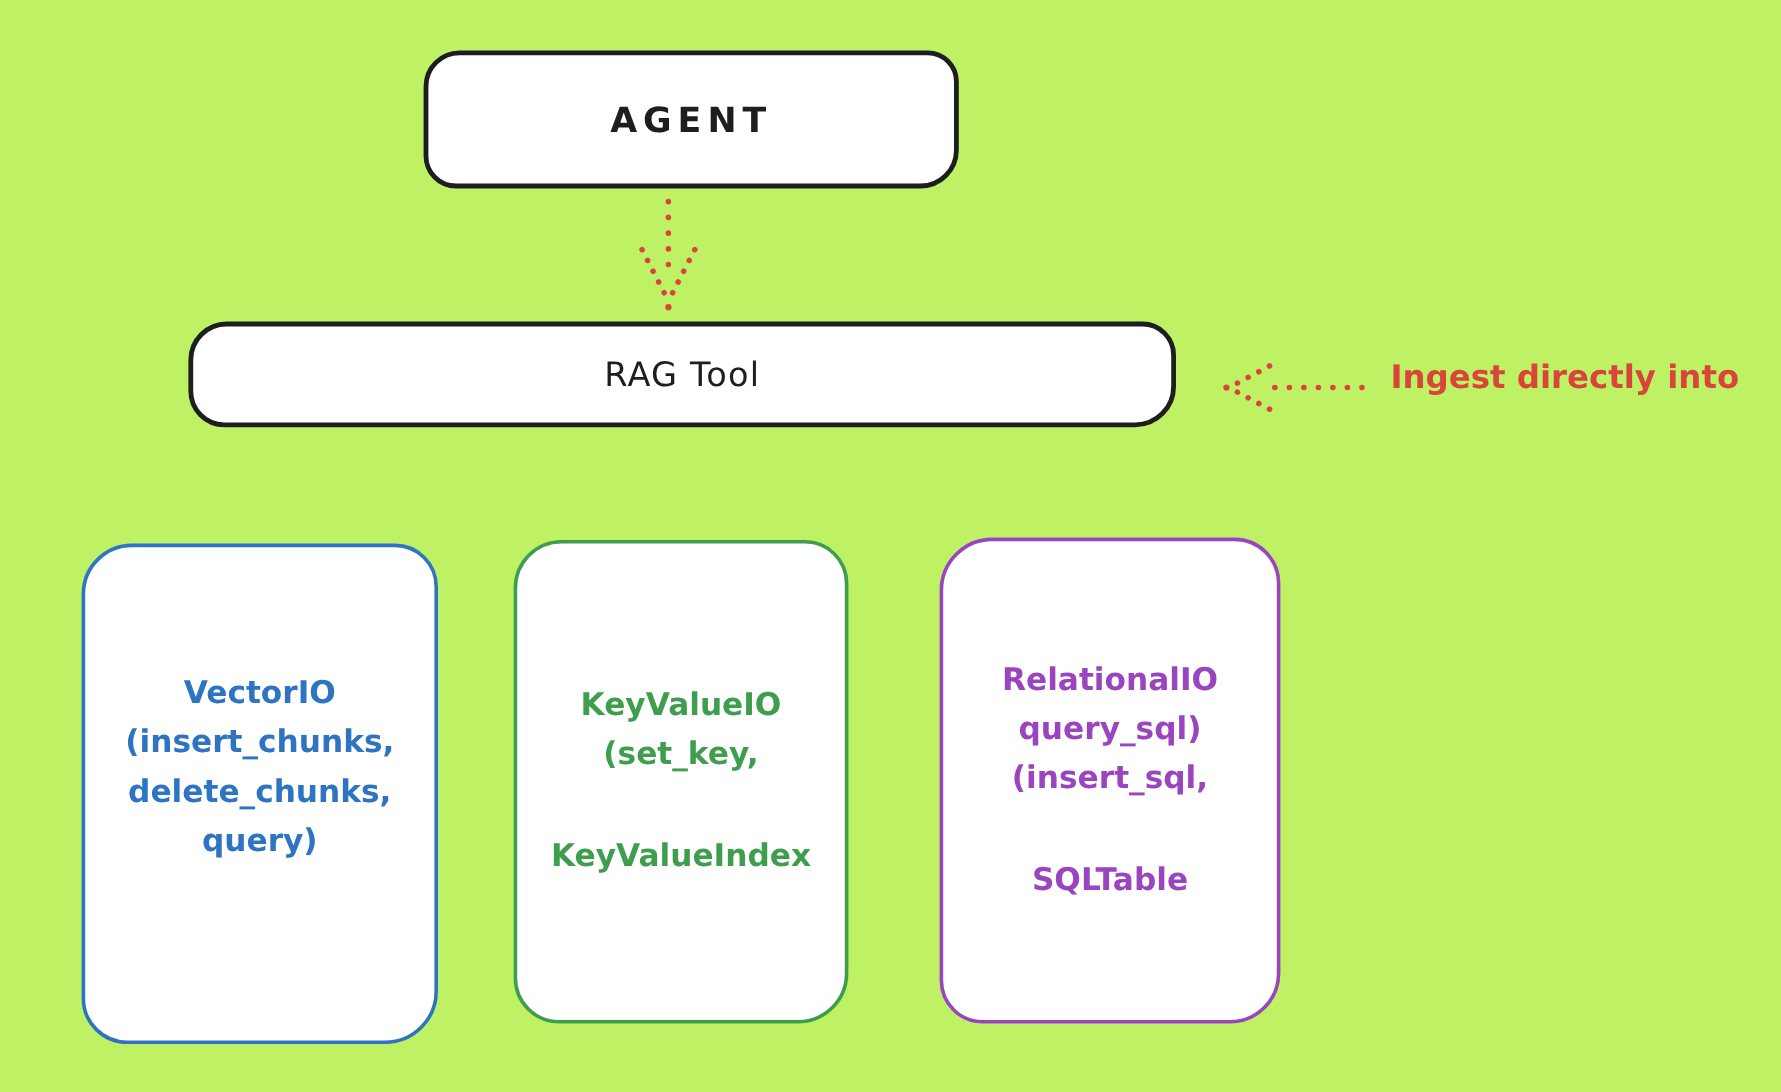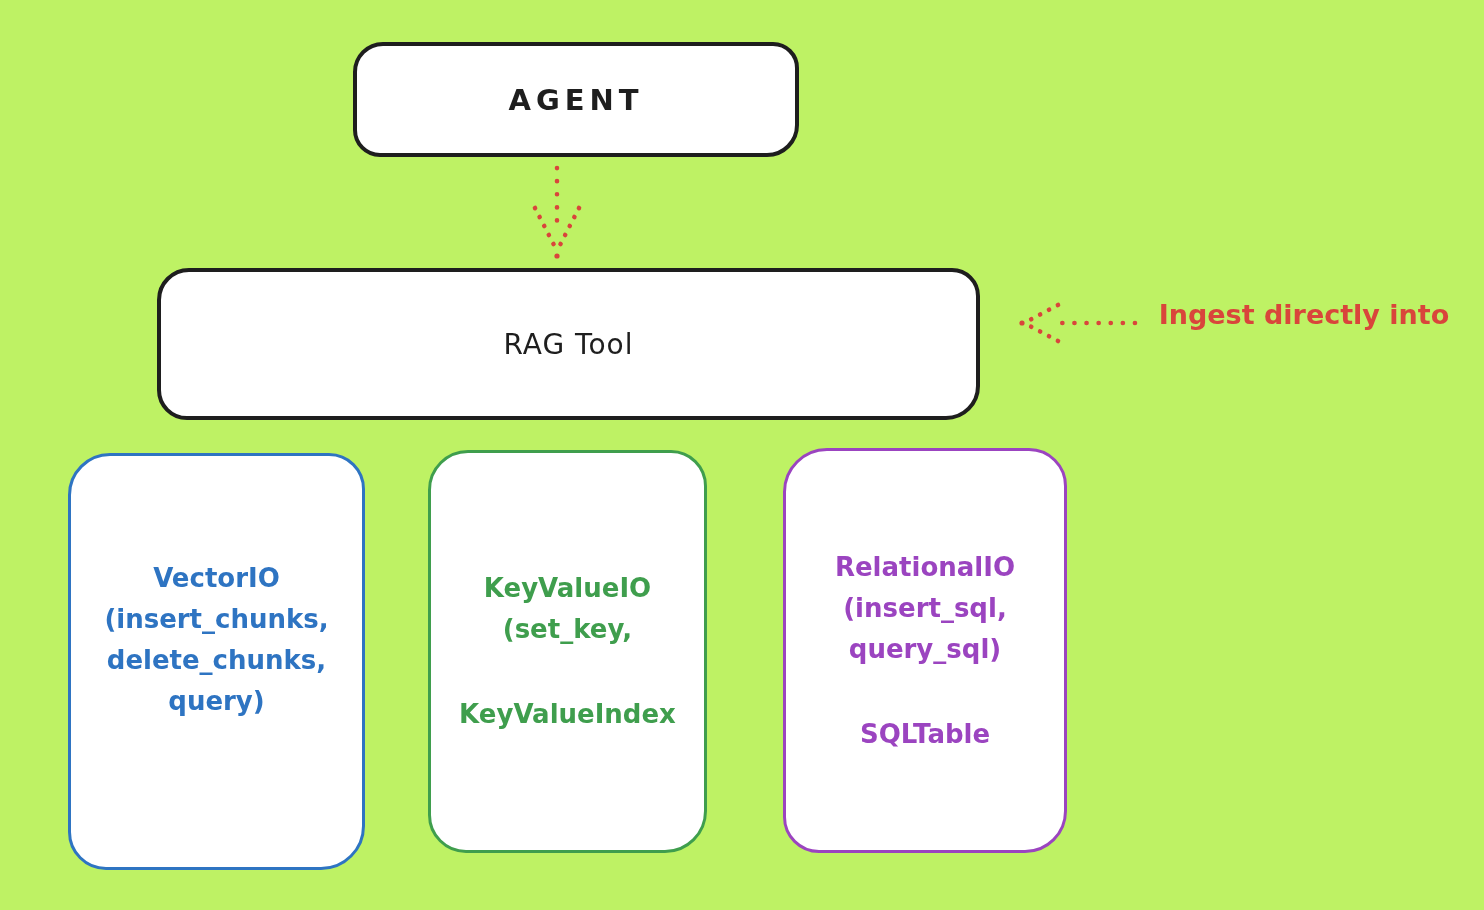--- a/index.html
+++ b/index.html
@@ -26,21 +26,21 @@
   .agent-box {
     left: 353px; top: 42px; width: 446px; height: 115px;
     border: 4px solid var(--black);
     border-radius: 30px 26px 32px 27px;
   }
   .agent-label {
     color: var(--black); font-size: 29px; font-weight: 600;
     letter-spacing: 5px;
   }
   .rag-box {
-    left: 157px; top: 268px; width: 823px; height: 152px;
+    left: 157px; top: 268px; width: 823px; height: 88px;
     border: 4px solid var(--black);
     border-radius: 32px 28px 34px 30px;
   }
   .rag-label {
     color: var(--black); font-size: 28px; font-weight: 500;
     letter-spacing: 1px;
   }
   .io-box {
     border-width: 3.5px; border-style: solid;
     display: flex; flex-direction: column;
@@ -119,19 +119,19 @@
 
   <div class="node io-box keyvalue-box">
     <div>KeyValueIO</div>
     <div>(set_key,</div>
     <div class="io-gap"></div>
     <div>KeyValueIndex</div>
   </div>
 
   <div class="node io-box relational-box">
     <div>RelationalIO</div>
+    <div>query_sql)</div>
     <div>(insert_sql,</div>
-    <div>query_sql)</div>
     <div class="io-gap"></div>
     <div>SQLTable</div>
   </div>
 
 </div>
 
 </body></html>

